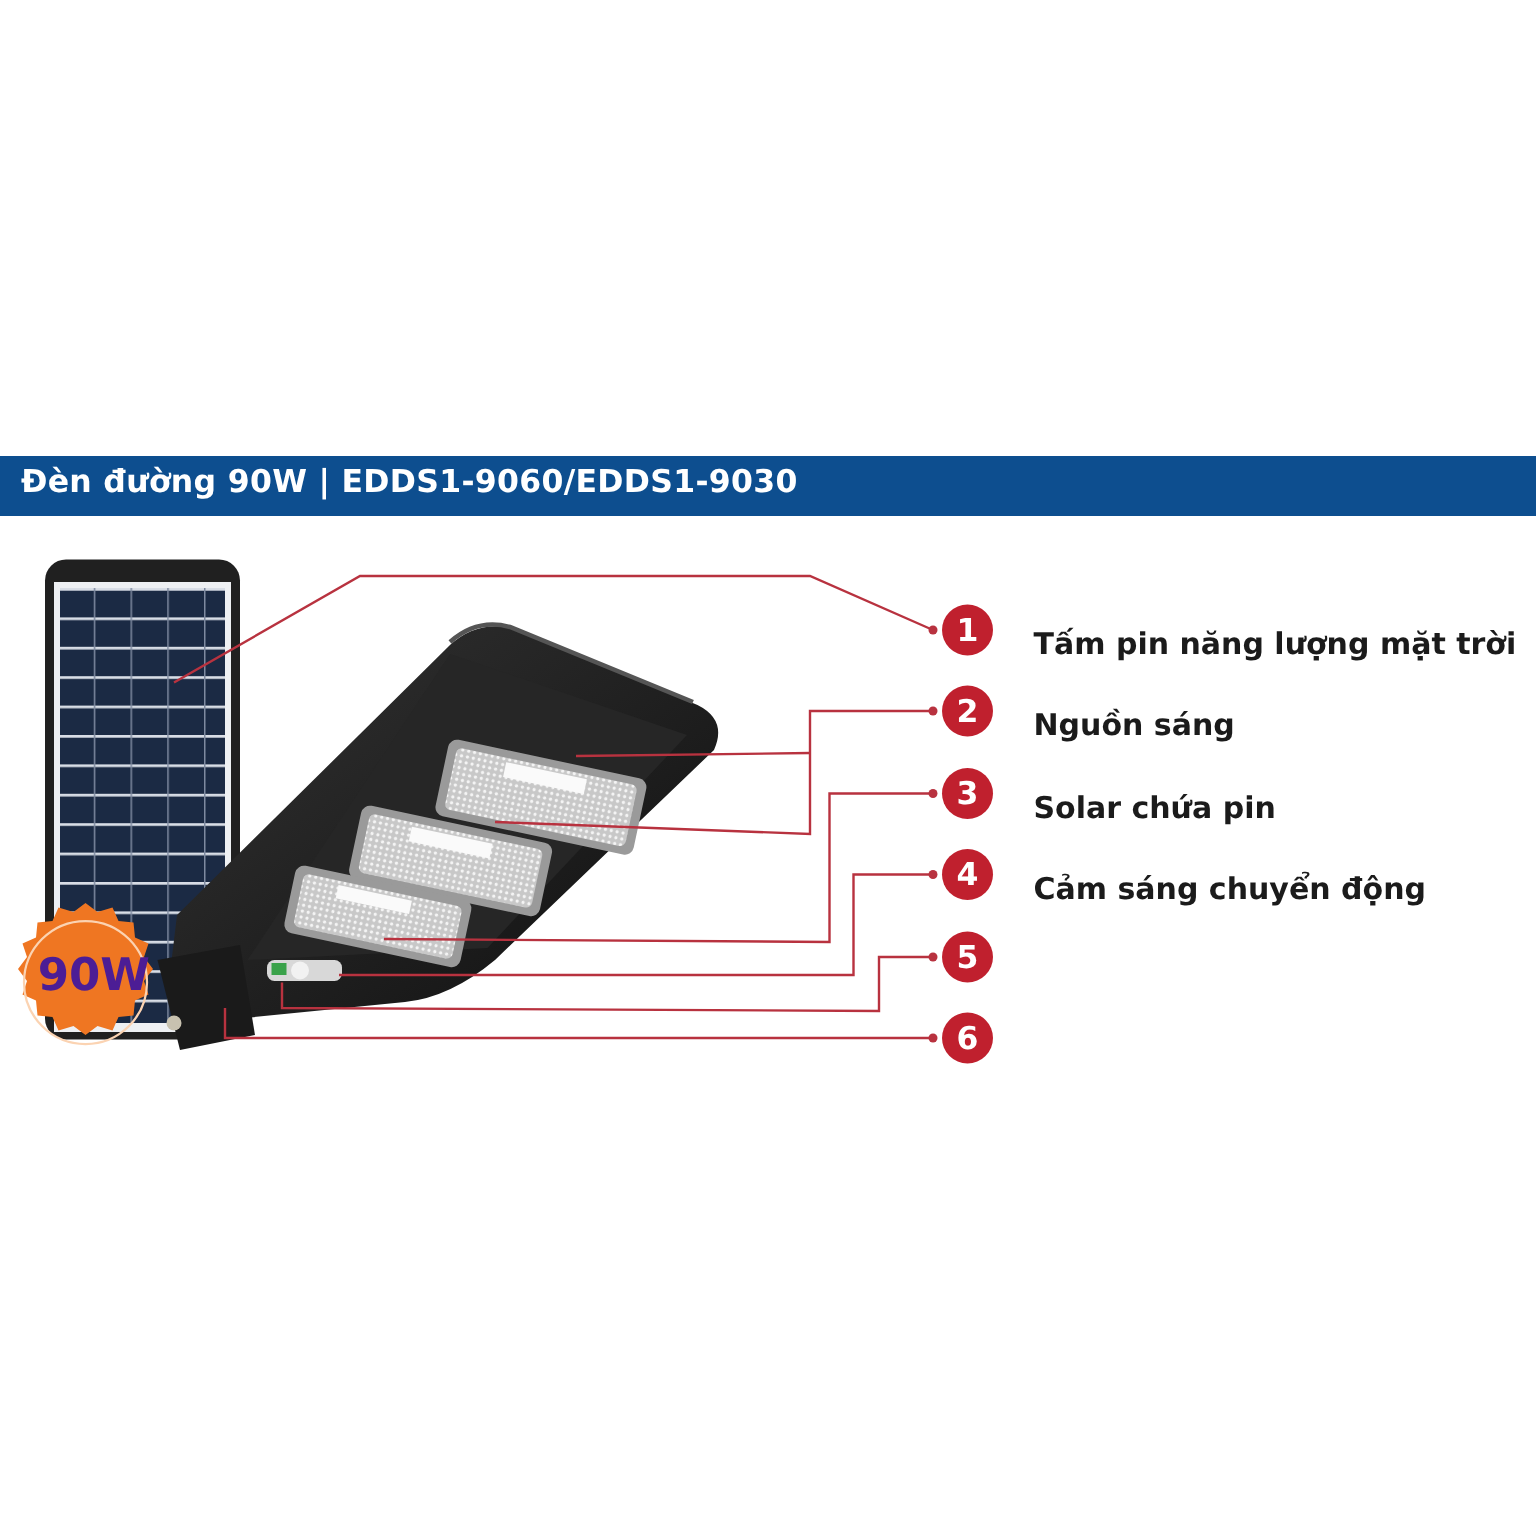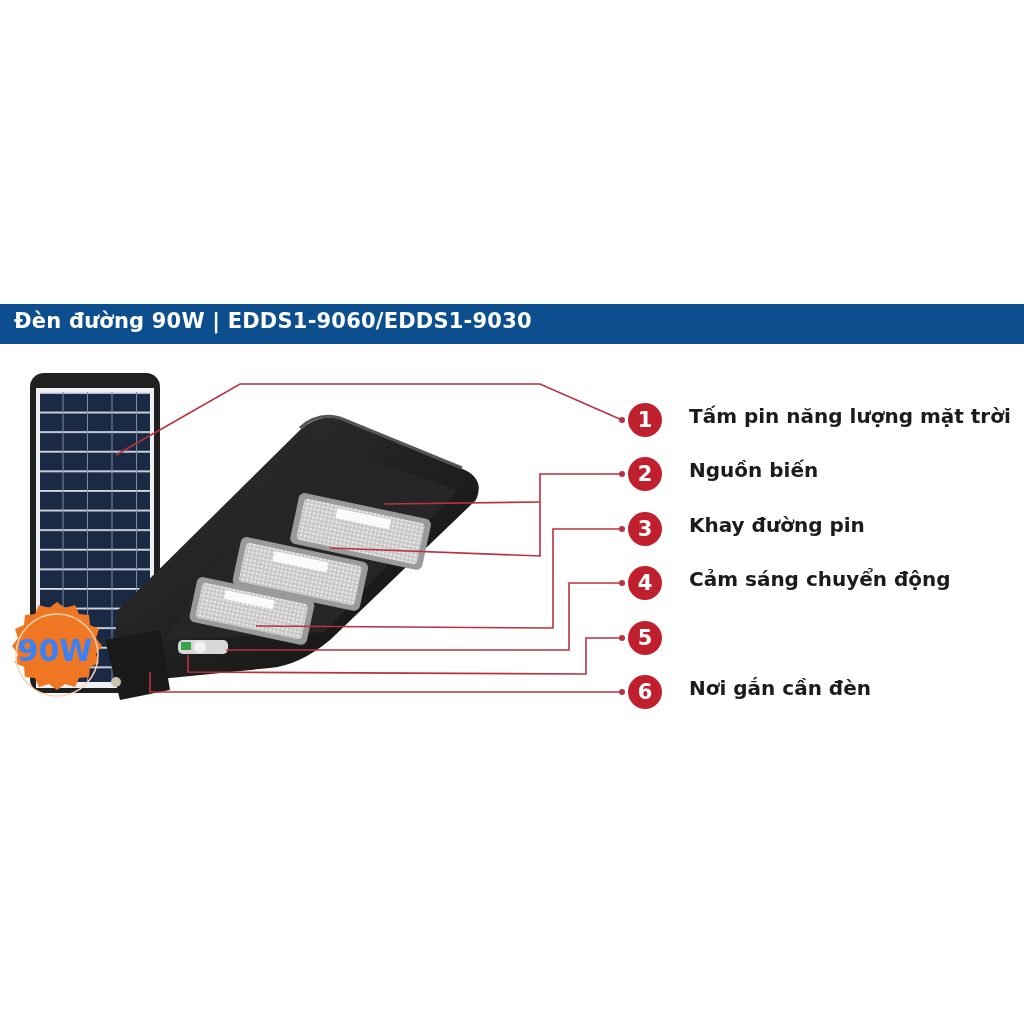--- a/index.html
+++ b/index.html
@@ -4,22 +4,22 @@
 <style>
   html, body { margin:0; padding:0; background:#ffffff; }
   body { width:1024px; height:1024px; position:relative; overflow:hidden; font-family:"DejaVu Sans", sans-serif; }
   .banner { position:absolute; left:0; top:304px; width:1024px; height:40px; background:#0d4e8f; }
   .banner-title { position:absolute; left:14px; top:5px; color:#ffffff; font-weight:bold; font-size:21px; letter-spacing:0.2px; white-space:nowrap;text-align:center; }
   .art { position:absolute; left:0; top:0; width:1024px; height:1024px; }
   .callout { position:absolute; left:628px; display:flex; align-items:flex-start; }
   .num { width:34px; height:34px; border-radius:50%; background:#c0202e; color:#fff; font-weight:bold; font-size:21px; display:flex; align-items:center; justify-content:center; margin-right:27px; flex-shrink:0; }
   .label-title { font-weight:bold; font-size:20px; color:#1b1b1b; line-height:24px; white-space:nowrap; }
   .label-sub { font-size:16.5px; color:#222; line-height:20px; white-space:nowrap; }
-  .text-col { margin-top:1px; }
-  .badge-text { position:absolute; left:10px; top:633px; width:90px; text-align:center; color:#3b82f6; font-weight:bold; font-size:30px; }
+  .text-col { margin-top:14px; }
+  .badge-text { position:absolute; left:10px; top:633px; width:90px; text-align:right; color:#4c1d95; font-weight:bold; font-size:30px; }
 </style>
 </head>
 <body>
 
 <div class="banner">
   <span class="banner-title">Đèn đường 90W | EDDS1-9060/EDDS1-9030</span>
 </div>
 
 <svg class="art" viewBox="0 0 1024 1024">
   <defs>
@@ -101,36 +101,33 @@
 
 <div class="callout" style="top:403px">
   <div class="num">1</div>
   <div class="text-col">
     <div class="label-title">Tấm pin năng lượng mặt trời</div>
   </div>
 </div>
 <div class="callout" style="top:457px">
   <div class="num">2</div>
   <div class="text-col">
-      <div class="label-title">Nguồn biến</div>
+      <div class="label-title">Nguồn sáng</div>
     </div>
 </div>
 <div class="callout" style="top:512px">
   <div class="num">3</div>
   <div class="text-col">
-      <div class="label-title">Khay đường pin</div>
+      <div class="label-title">Solar chứa pin</div>
     </div>
 </div>
 <div class="callout" style="top:566px">
   <div class="num">4</div>
   <div class="text-col">
       <div class="label-title">Cảm sáng chuyển động</div>
     </div>
 </div>
 <div class="callout" style="top:621px">
   <div class="num">5</div>
 </div>
 <div class="callout" style="top:675px">
   <div class="num">6</div>
-  <div class="text-col">
-      <div class="label-title">Nơi gắn cần đèn</div>
-    </div>
 </div>
 
 </body></html>

